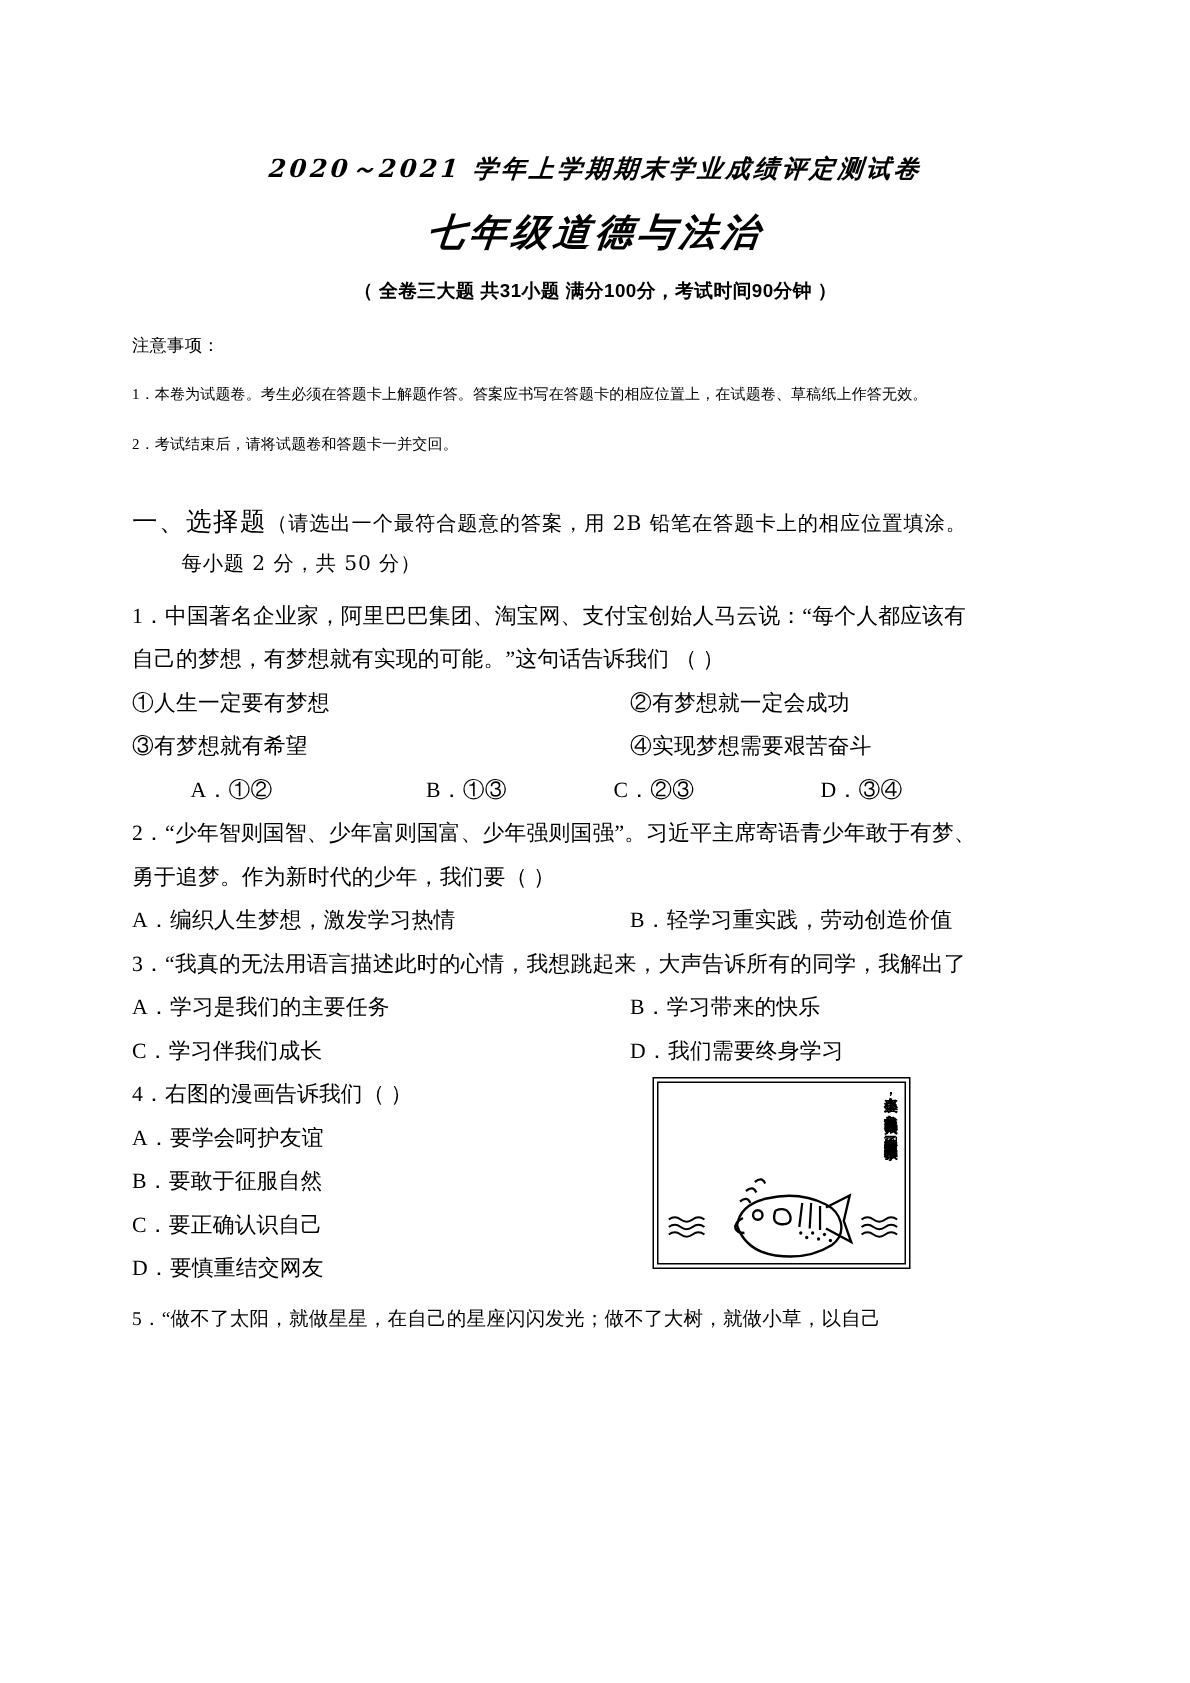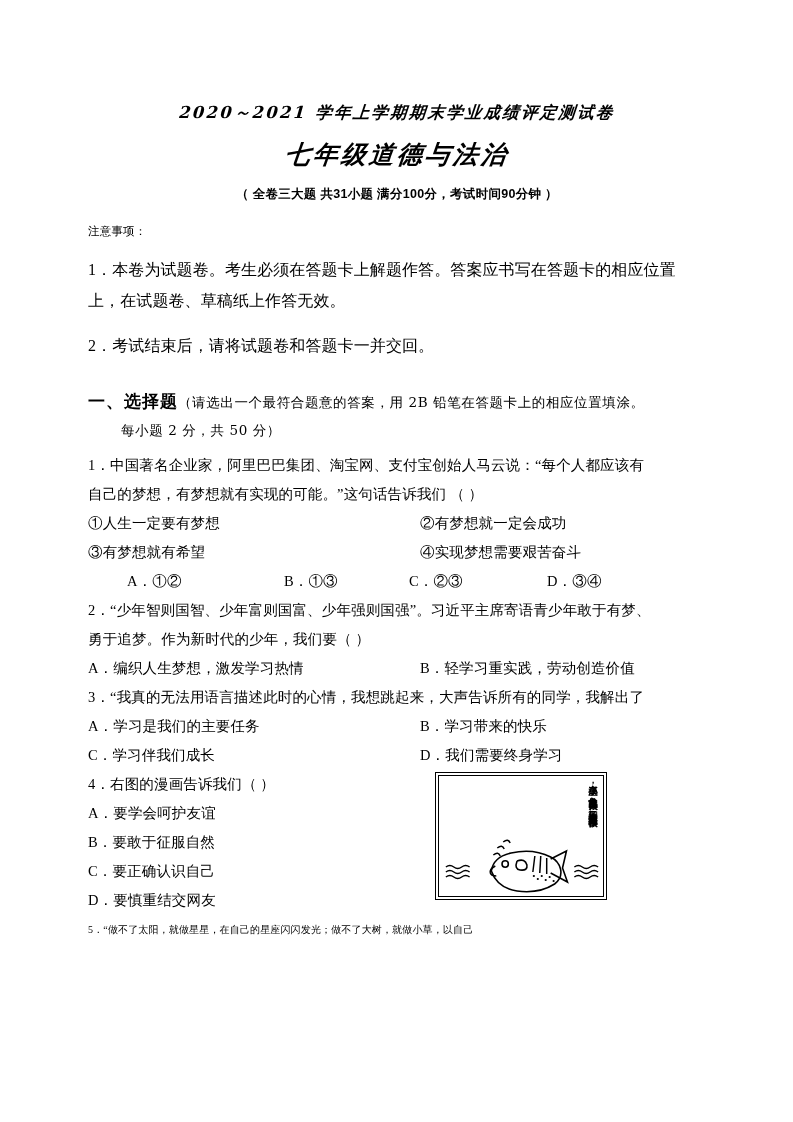--- a/index.html
+++ b/index.html
@@ -63,34 +63,34 @@
   }
 
   
   .notice-head {
     font-size: 11.5px;
     margin-top: 20px;
     line-height: 1.5;
     letter-spacing: 0.2px;
   }
   .notice-item {
-    font-size: 16px;
+    font-size: 10px;
     margin-top: 14px;
     line-height: 1.95;
     letter-spacing: 0.1px;
   }
 
   
   .section-row {
     margin-top: 26px;
     line-height: 1.75;
   }
   .section-num {
     font-size: 17px;
-    font-weight: bold;
+    font-weight: normal;
     letter-spacing: 1px;
   }
   .section-paren {
     font-family: "DejaVu Serif", "Liberation Serif", serif;
     font-size: 13.5px;
     letter-spacing: 0.6px;
   }
   .section-cont {
     font-family: "DejaVu Serif", "Liberation Serif", serif;
     font-size: 13.5px;
@@ -177,21 +177,21 @@
   }
   .cartoon-art {
     position: absolute;
     left: 0;
     bottom: 4px;
     width: 100%;
     height: 58px;
   }
 
   .tail-q {
-    font-size: 10px;
+    font-size: 13px;
     line-height: 2.0;
     letter-spacing: 0.15px;
   }
 </style>
 </head>
 <body>
 
 <div class="page">
   <div class="content">
 

